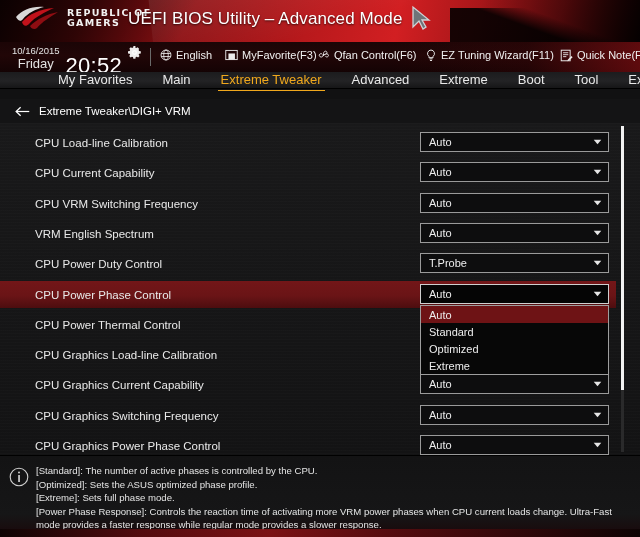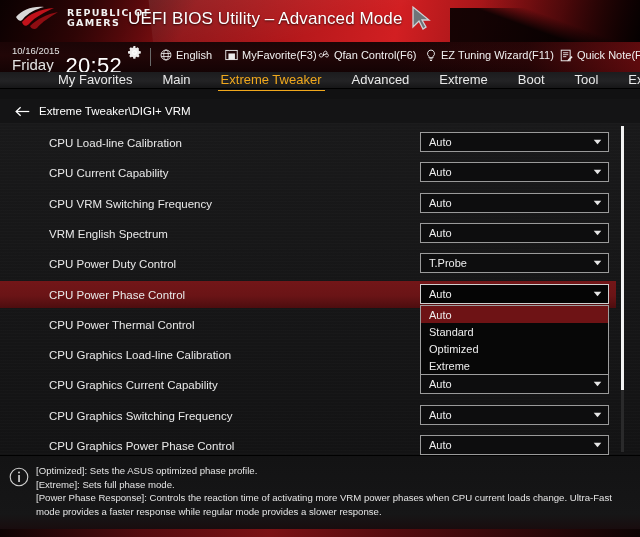--- a/index.html
+++ b/index.html
@@ -50,21 +50,21 @@
     overflow:hidden;
     margin-top:18px;
   }
   #strip:after{
     content:""; position:absolute; right:0; top:0; width:250px; height:30px;
     background:linear-gradient(270deg, rgba(150,16,20,.55), rgba(90,8,10,.18) 45%, rgba(0,0,0,0) 100%);
   }
   #datetime { position:absolute; left:12px; top:1px; display:flex; align-items:flex-start; gap:6px; }
   #dt-stack { padding-top:3px; line-height:1.12; }
   #dt-date { font-size:9.5px; color:#e2e2e2; }
-  #dt-day  { font-size:15px; color:#e2e2e2; }
+  #dt-day  { font-size:13px; color:#e2e2e2;text-align:center; }
   #clock { font-size:22px; color:#ffffff; letter-spacing:.3px; line-height:1; padding-top:12px; }
   #gear-icon { width:13px; height:13px; margin-top:3px; }
   #divider-v { position:absolute; left:150px; top:6px; width:1px; height:18px; background:#6a6a6a; }
 
   .tool-item {
     position:absolute; top:7px; display:flex; align-items:flex-start; gap:4px;
     font-size:11px; color:#f0f0f0; white-space:nowrap; z-index:2;
   }
   .tool-item svg { flex:none; }
 
@@ -100,21 +100,21 @@
     background:
       repeating-linear-gradient(180deg, rgba(255,255,255,.012) 0 1px, rgba(0,0,0,0) 1px 3px),
       linear-gradient(180deg,#19191a 0%,#161617 50%,#131314 100%);
     overflow:hidden;
   }
   .row {
     position:absolute; left:0; width:616px; height:27px;
     display:flex; align-items:center;
   }
   .row.sel { background:linear-gradient(180deg,#731618 0%,#6a1416 55%,#4d0d0f 100%); }
-  .row-label { font-size:11.5px; color:#e9e9e9; padding-left:49px; white-space:nowrap;text-align:right; }
+  .row-label { font-size:11.5px; color:#e9e9e9; padding-left:35px; white-space:nowrap;text-align:right; }
 
   .combo {
     position:absolute; left:420px; width:189px; height:20px;
     border:1px solid #9a9a9a; background:#0d0d0e;
     display:flex; align-items:center; justify-content:space-between;
     padding:0 6px 0 8px;
   }
   .combo.active { border-color:#cfcfcf; background:#050505; }
   .combo-val { font-size:11px; color:#ededed; }
   .caret { width:9px; height:6px; }
@@ -357,17 +357,18 @@
   <div id="scroll-thumb"></div>
 </div>
 
 <div id="help">
   <svg id="info-icon" viewBox="0 0 20 20">
     <circle cx="10" cy="10" r="8.8" fill="none" stroke="#cfcfcf" stroke-width="1.1"></circle>
     <circle cx="10" cy="5.6" r="1" fill="#cfcfcf"></circle>
     <rect x="9.2" y="8" width="1.7" height="7" fill="#cfcfcf"></rect>
   </svg>
   <div id="help-text">
+    <p>[Standard]: The number of active phases is controlled by the CPU.</p>
     <p>[Optimized]: Sets the ASUS optimized phase profile.</p>
     <p>[Extreme]: Sets full phase mode.</p>
     <p>[Power Phase Response]: Controls the reaction time of activating more VRM power phases when CPU current loads change. Ultra-Fast mode provides a faster response while regular mode provides a slower response.</p>
   </div>
 </div>
 
 </body></html>

